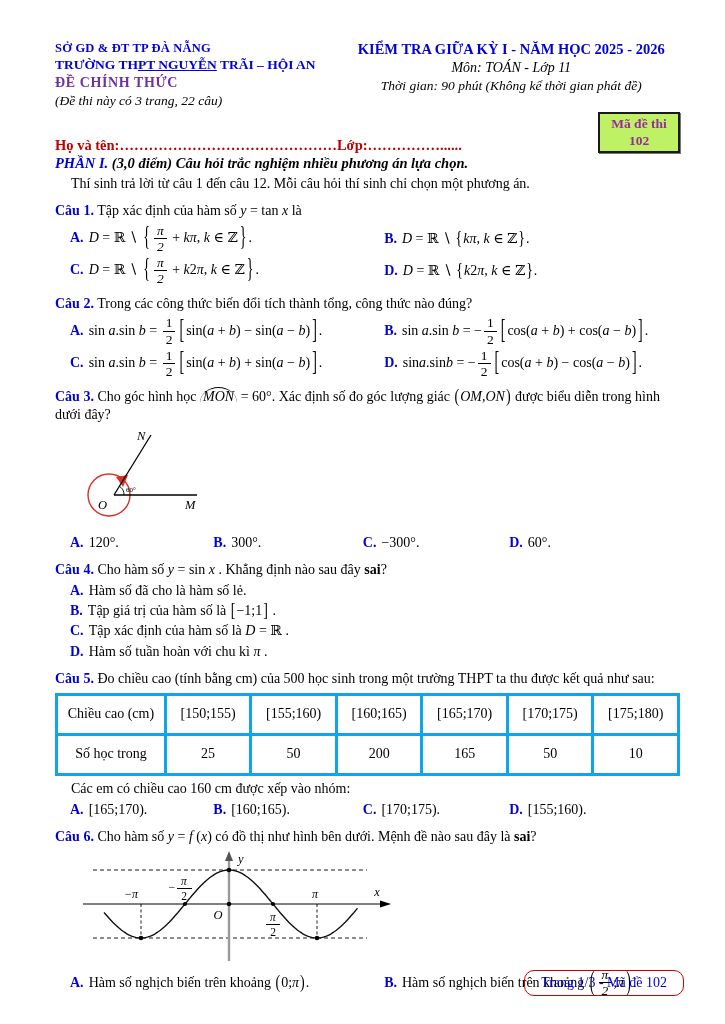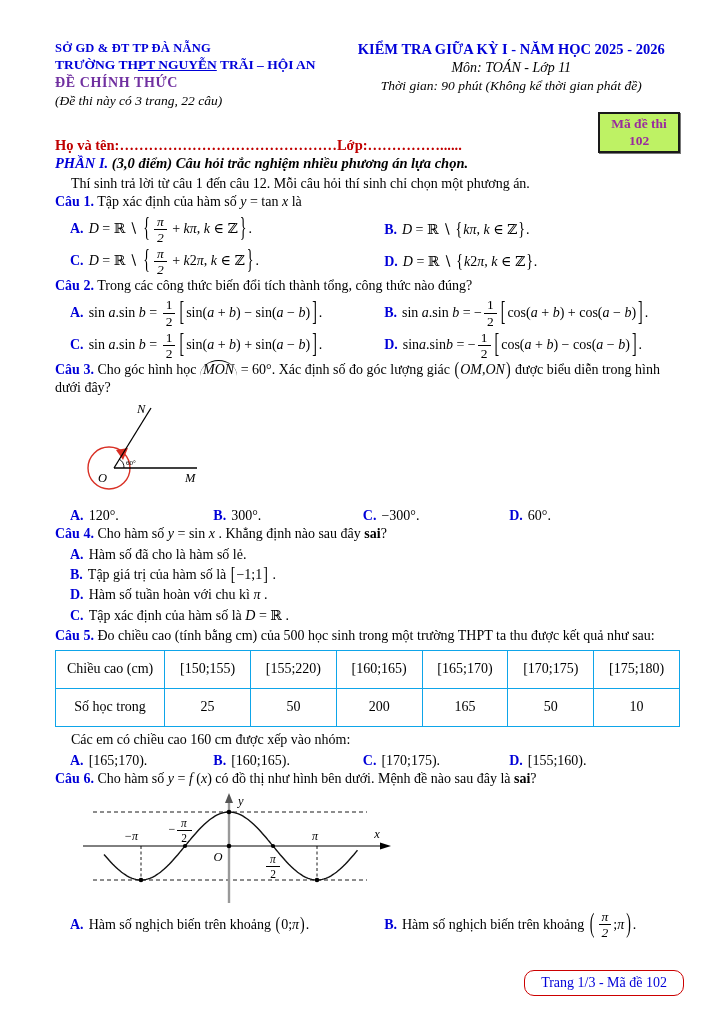--- a/index.html
+++ b/index.html
@@ -25,41 +25,41 @@
   .nmrow{position:relative;margin-top:26px}
   .nameline{color:#C00000;font-weight:bold;font-size:14.5px;width:84%;white-space:nowrap;overflow:hidden}
   .codebox{position:absolute;right:0;top:-24px;min-width:82px;border:2px solid #1a1a1a;
            box-shadow:1px 1px 0 #777;background:#bef264;padding:1px 7px;text-align:center;
            color:#9A2B9E;font-weight:bold;font-size:13.5px;line-height:1.3}
   
   .part1{}
   .phead{font-weight:bold;font-style:italic;font-size:14.5px}
   .instr{padding-left:16px;margin-top:2px}
   
-  .qs{}
+  .qs{margin-top:9px}
   .ql{color:#0000D8;font-weight:bold}
   .stem{margin-bottom:3px}
   .ol{color:#0000D8;font-weight:bold;margin-right:5px}
   .og2{display:grid;grid-template-columns:51.5% 48.5%;padding-left:15px;align-items:center;row-gap:2px}
   .og4{display:grid;grid-template-columns:23.5% 24.5% 24% 28%;padding-left:15px;margin-top:2px}
   .ogv{padding-left:15px}
   .ogv .opt{margin:2px 0}
   
   .mi{font-style:italic}
   .wb{font-weight:bold}
   .tb{display:inline-block;transform:scaleY(1.9);transform-origin:center 55%;margin:0 2px;font-weight:400}
   .tb2{display:inline-block;transform:scaleY(1.35);transform-origin:center 55%;margin:0 1px}
   .frac{display:inline-block;vertical-align:middle;text-align:center;line-height:1.05;margin:0 2px;font-size:13.5px}
   .frac.mi{font-style:italic}
   .frac .fn{display:block;border-bottom:1px solid #000;padding:0 3px}
   .frac .fd{display:block;padding-top:1px}
   .overarc{font-style:italic;border-top:1.3px solid #000;border-radius:80% 80% 0 0/150% 150% 0 0;padding:1px 3px 0}
   
   .t5{border-collapse:collapse;width:100%;margin-top:5px;text-align:center}
-  .t5 td{border:1px solid #0ea5e9;padding:9px 2px 10px;font-size:14px}
+  .t5 td{border:3px solid #0ea5e9;padding:9px 2px 10px;font-size:14px}
   .t5 td:first-child{width:17.5%}
   
   .fig3wrap{margin:4px 0 0 14px}
   .fig6wrap{margin:2px 0 0 14px}
   .svgit{font-style:italic;font-family:"Liberation Serif","DejaVu Serif",serif}
   
   .pgfoot{position:absolute;right:41px;bottom:28px;border:1.6px solid #CC0000;border-radius:10px;
           padding:3px 16px;color:#0000D8;font-size:14px}
 </style>
 </head>
@@ -135,33 +135,33 @@
       <div class="opt"><span class="ol">C.</span><span>−300°.</span></div>
       <div class="opt"><span class="ol">D.</span><span>60°.</span></div>
     </div>
   </div>
 
   <div class="qs">
     <p class="stem"><span class="ql">Câu 4.</span> <span><span class="">Cho hàm số </span><span class="mi">y</span><span class=""> = sin </span><span class="mi">x</span><span class=""> . Khẳng định nào sau đây </span><span class="wb">sai</span><span class="">?</span></span></p>
     <div class="ogv">
       <div class="opt"><span class="ol">A.</span><span><span class="">Hàm số đã cho là hàm số lẻ.</span></span></div>
       <div class="opt"><span class="ol">B.</span><span><span class="">Tập giá trị của hàm số là </span><span class="tb2">[</span><span class="">−1;1</span><span class="tb2">]</span><span class=""> .</span></span></div>
+      <div class="opt"><span class="ol">C.</span><span><span class="">Tập xác định của hàm số là </span><span class="mi">D</span><span class=""> = ℝ .</span></span></div>
       <div class="opt"><span class="ol">D.</span><span><span class="">Hàm số tuần hoàn với chu kì </span><span class="mi">π</span><span class=""> .</span></span></div>
-      <div class="opt"><span class="ol">C.</span><span><span class="">Tập xác định của hàm số là </span><span class="mi">D</span><span class=""> = ℝ .</span></span></div>
     </div>
   </div>
 
   <div class="qs">
     <p class="stem"><span class="ql">Câu 5.</span> <span><span class="">Đo chiều cao (tính bằng cm) của 500 học sinh trong một trường THPT ta thu được kết quả như sau:</span></span></p>
     <table class="t5">
       <tbody>
           <tr>
         <td>Chiều cao (cm)</td>
         <td>[150;155)</td>
-        <td>[155;220)</td>
+        <td>[155;160)</td>
         <td>[160;165)</td>
         <td>[165;170)</td>
         <td>[170;175)</td>
         <td>[175;180)</td>
       </tr>
       <tr>
         <td>Số học trong</td>
         <td>25</td>
         <td>50</td>
         <td>200</td>

